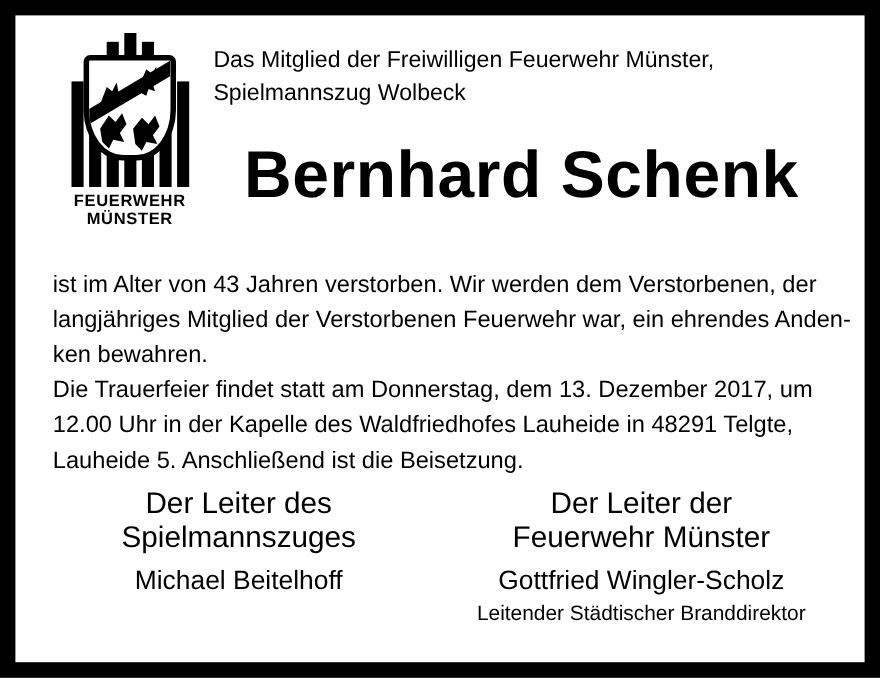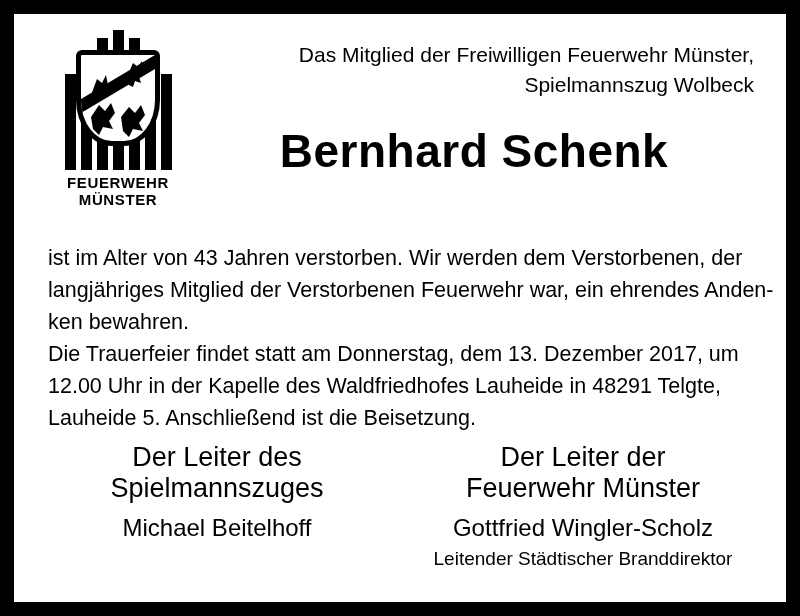--- a/index.html
+++ b/index.html
@@ -86,34 +86,34 @@
     font-size: 15px;
     letter-spacing: 0.6px;
     line-height: 17px;
   }
 
   .head-lines {
     position: absolute;
     left: 180px;
     top: 26px;
     width: 560px;
-    text-align: right;
+    text-align: left;
   }
   .head-line {
     font-size: 21px;
     line-height: 30px;
     font-family: "Liberation Sans", sans-serif;
   }
   .name {
     position: absolute;
     left: 180px;
     top: 110px;
     width: 560px;
     text-align: center;
-    font-size: 46px;
+    font-size: 60px;
     font-weight: bold;
     font-family: "Liberation Sans", sans-serif;
     letter-spacing: 0.5px;
   }
 
   
   .body-text {
     position: absolute;
     left: 34px;
     top: 228px;

